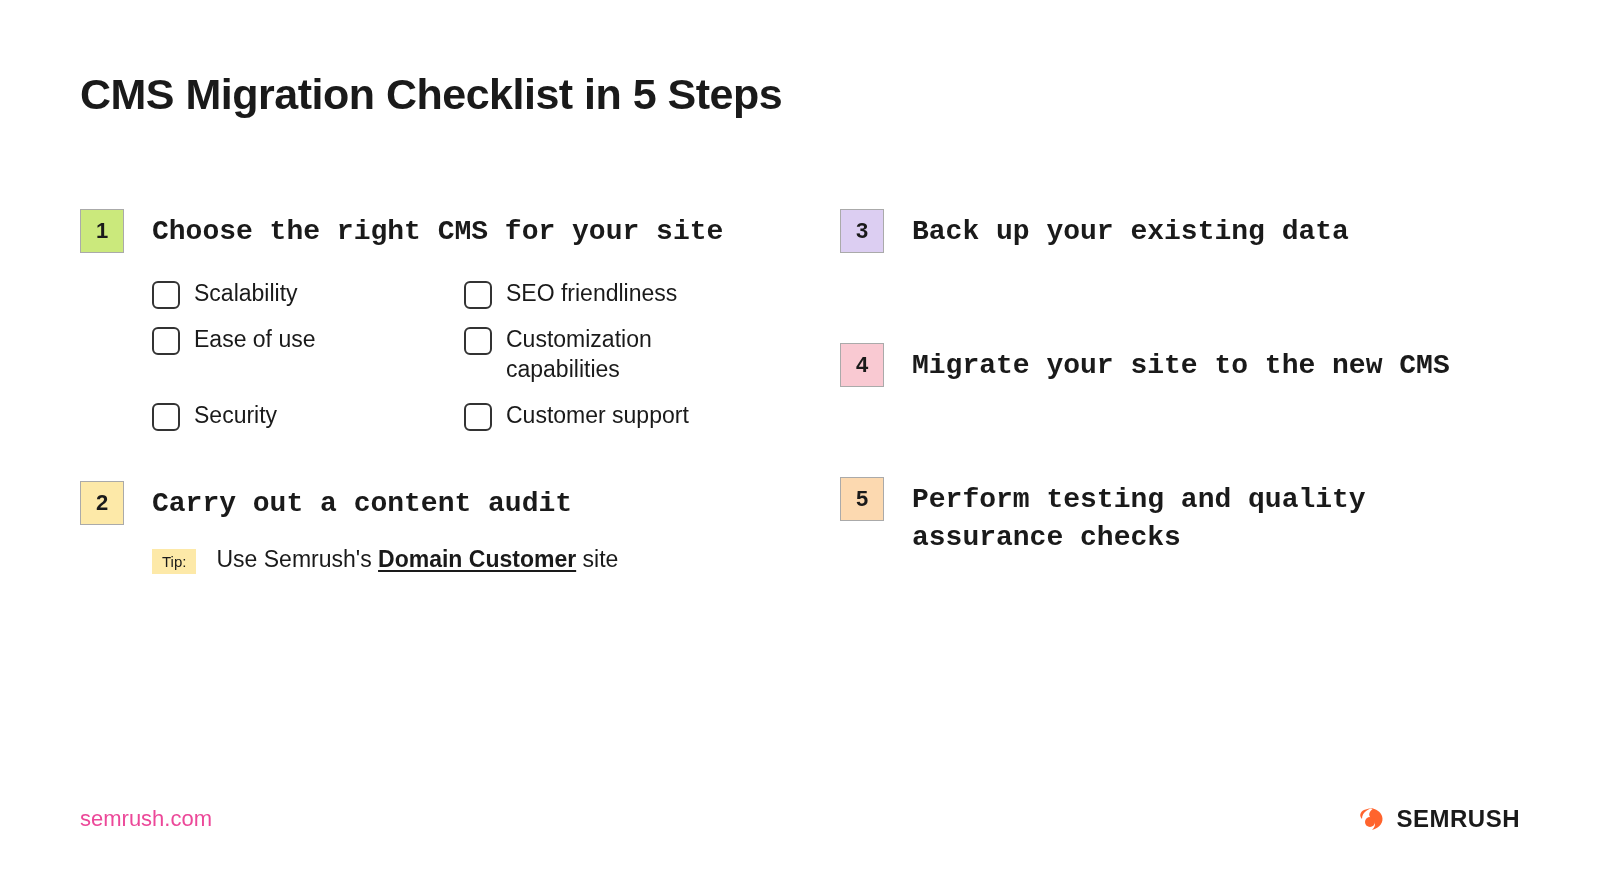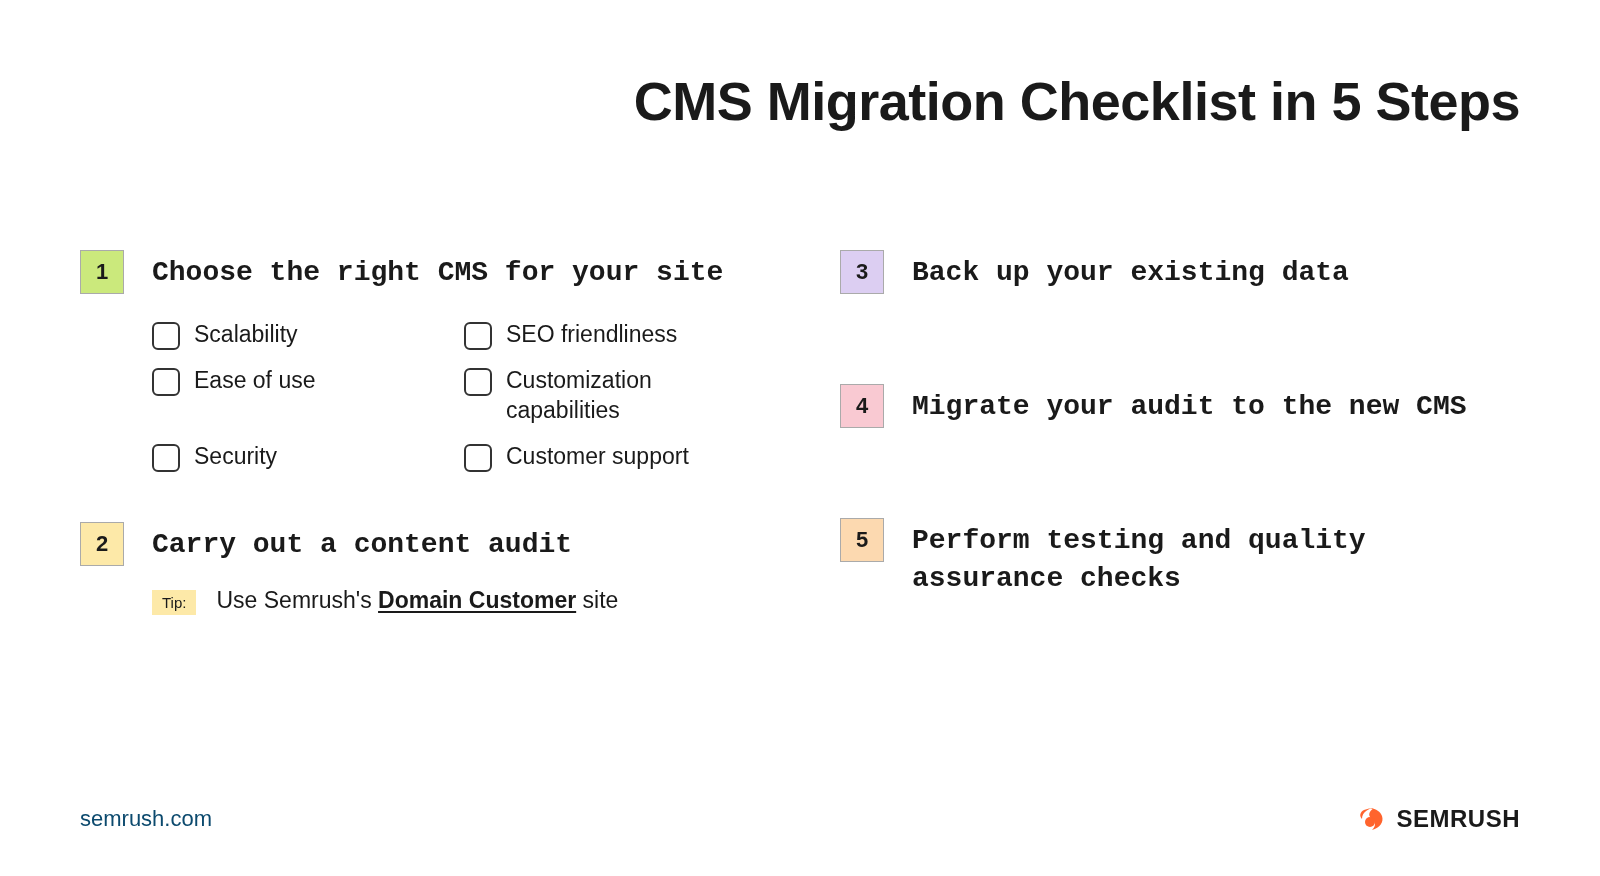--- a/index.html
+++ b/index.html
@@ -12,24 +12,24 @@
       background: #ffffff;
       width: 1600px;
       height: 876px;
       position: relative;
       color: #1a1a1a;
     }
     .container {
       padding: 70px 80px 0 80px;
     }
     .title {
-      font-size: 54px;
+      font-size: 43px;
       font-weight: 800;
-      text-align: right;
-      margin-bottom: 118px;
+      text-align: left;
+      margin-bottom: 90px;
       letter-spacing: -0.5px;
     }
     .columns {
       display: flex;
       gap: 80px;
     }
     .col {
       flex: 1;
     }
     .step {
@@ -119,21 +119,21 @@
       bottom: 40px;
       left: 80px;
       right: 80px;
       display: flex;
       justify-content: space-between;
       align-items: center;
     }
     .footer-url {
       font-size: 22px;
       font-weight: 400;
-      color: #0c4a6e;
+      color: #ec4899;
     }
     .logo {
       display: flex;
       align-items: center;
       gap: 8px;
     }
     .logo-text {
       font-size: 24px;
       font-weight: 800;
       letter-spacing: 0.5px;
@@ -202,21 +202,21 @@
       <div class="step">
         <div class="step-num num-3">3</div>
         <div class="step-body">
           <div class="step-title">Back up your existing data</div>
         </div>
       </div>
 
       <div class="step">
         <div class="step-num num-4">4</div>
         <div class="step-body">
-          <div class="step-title">Migrate your audit to the new CMS</div>
+          <div class="step-title">Migrate your site to the new CMS</div>
         </div>
       </div>
 
       <div class="step">
         <div class="step-num num-5">5</div>
         <div class="step-body">
           <div class="step-title">Perform testing and quality assurance checks</div>
         </div>
       </div>
 

